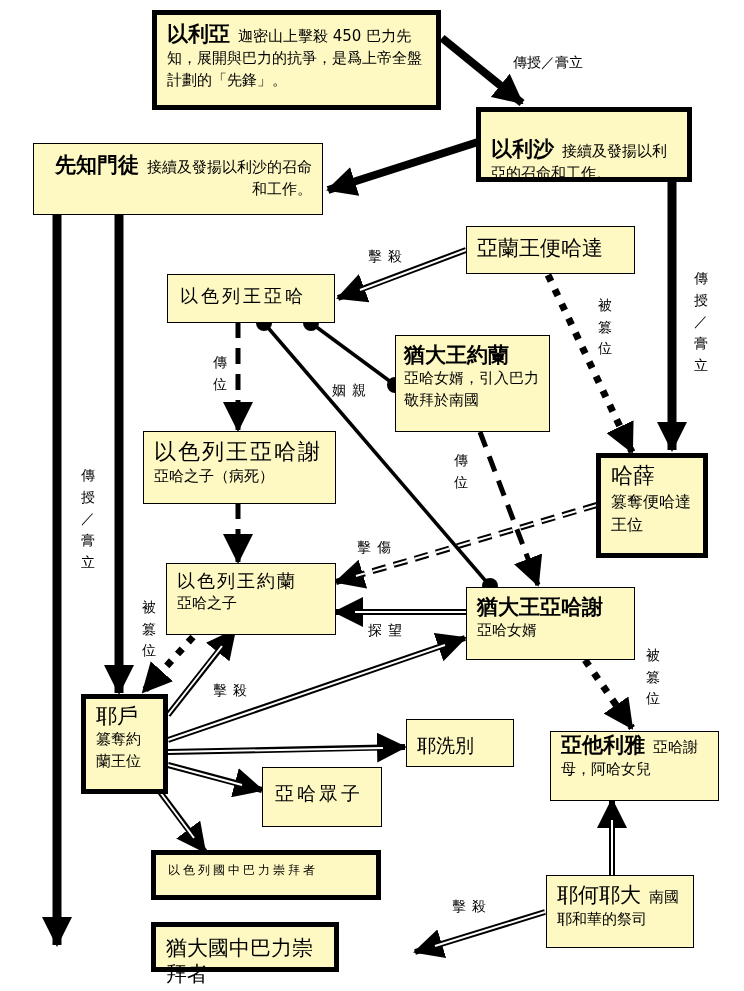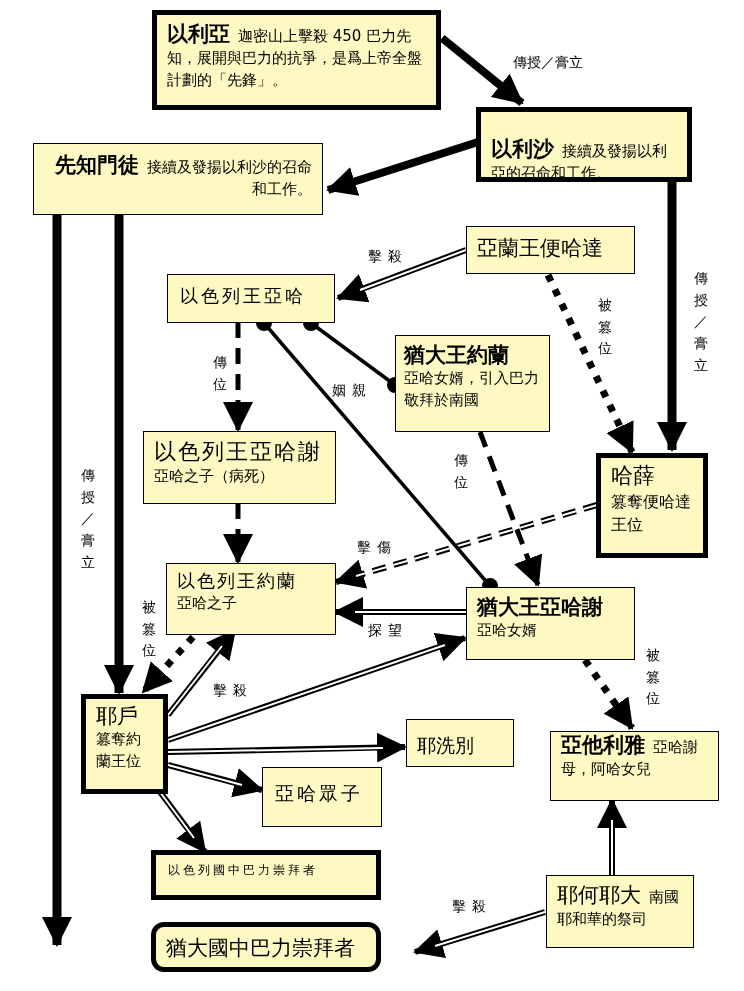--- a/index.html
+++ b/index.html
@@ -136,21 +136,21 @@
 </div>
 
 <div class="node thick" style="left:151px;top:850px;width:230px;height:50px;padding:8px 12px;">
   <div class="title plain" style="font-size:12px">以色列國中巴力崇拜者</div>
 </div>
 
 <div class="node" style="left:546px;top:875px;width:148px;height:73px;padding:6px 10px;">
   <div class="desc"><span class="title" style="font-weight:normal">耶何耶大</span><span class="inline">南國耶和華的祭司</span></div>
 </div>
 
-<div class="node thick" style="left:151px;top:922px;width:230px;height:50px;padding:8px 10px;border-radius:13px;">
+<div class="node thick" style="left:151px;top:922px;width:188px;height:50px;padding:8px 10px;">
   <div class="title" style="font-weight:normal">猶大國中巴力崇拜者</div>
 </div>
 
 <div class="lbl" style="left:513px;top:52px;">傳授／膏立</div>
 <div class="lbl v" style="left:693px;top:268px;">傳授／膏立</div>
 <div class="lbl v" style="left:80px;top:465px;">傳授／膏立</div>
 <div class="lbl" style="left:368px;top:246px;letter-spacing:6px;">擊殺</div>
 <div class="lbl v" style="left:597px;top:295px;">被篡位</div>
 <div class="lbl v" style="left:212px;top:352px;">傳位</div>
 <div class="lbl" style="left:332px;top:380px;letter-spacing:6px;">姻親</div>

